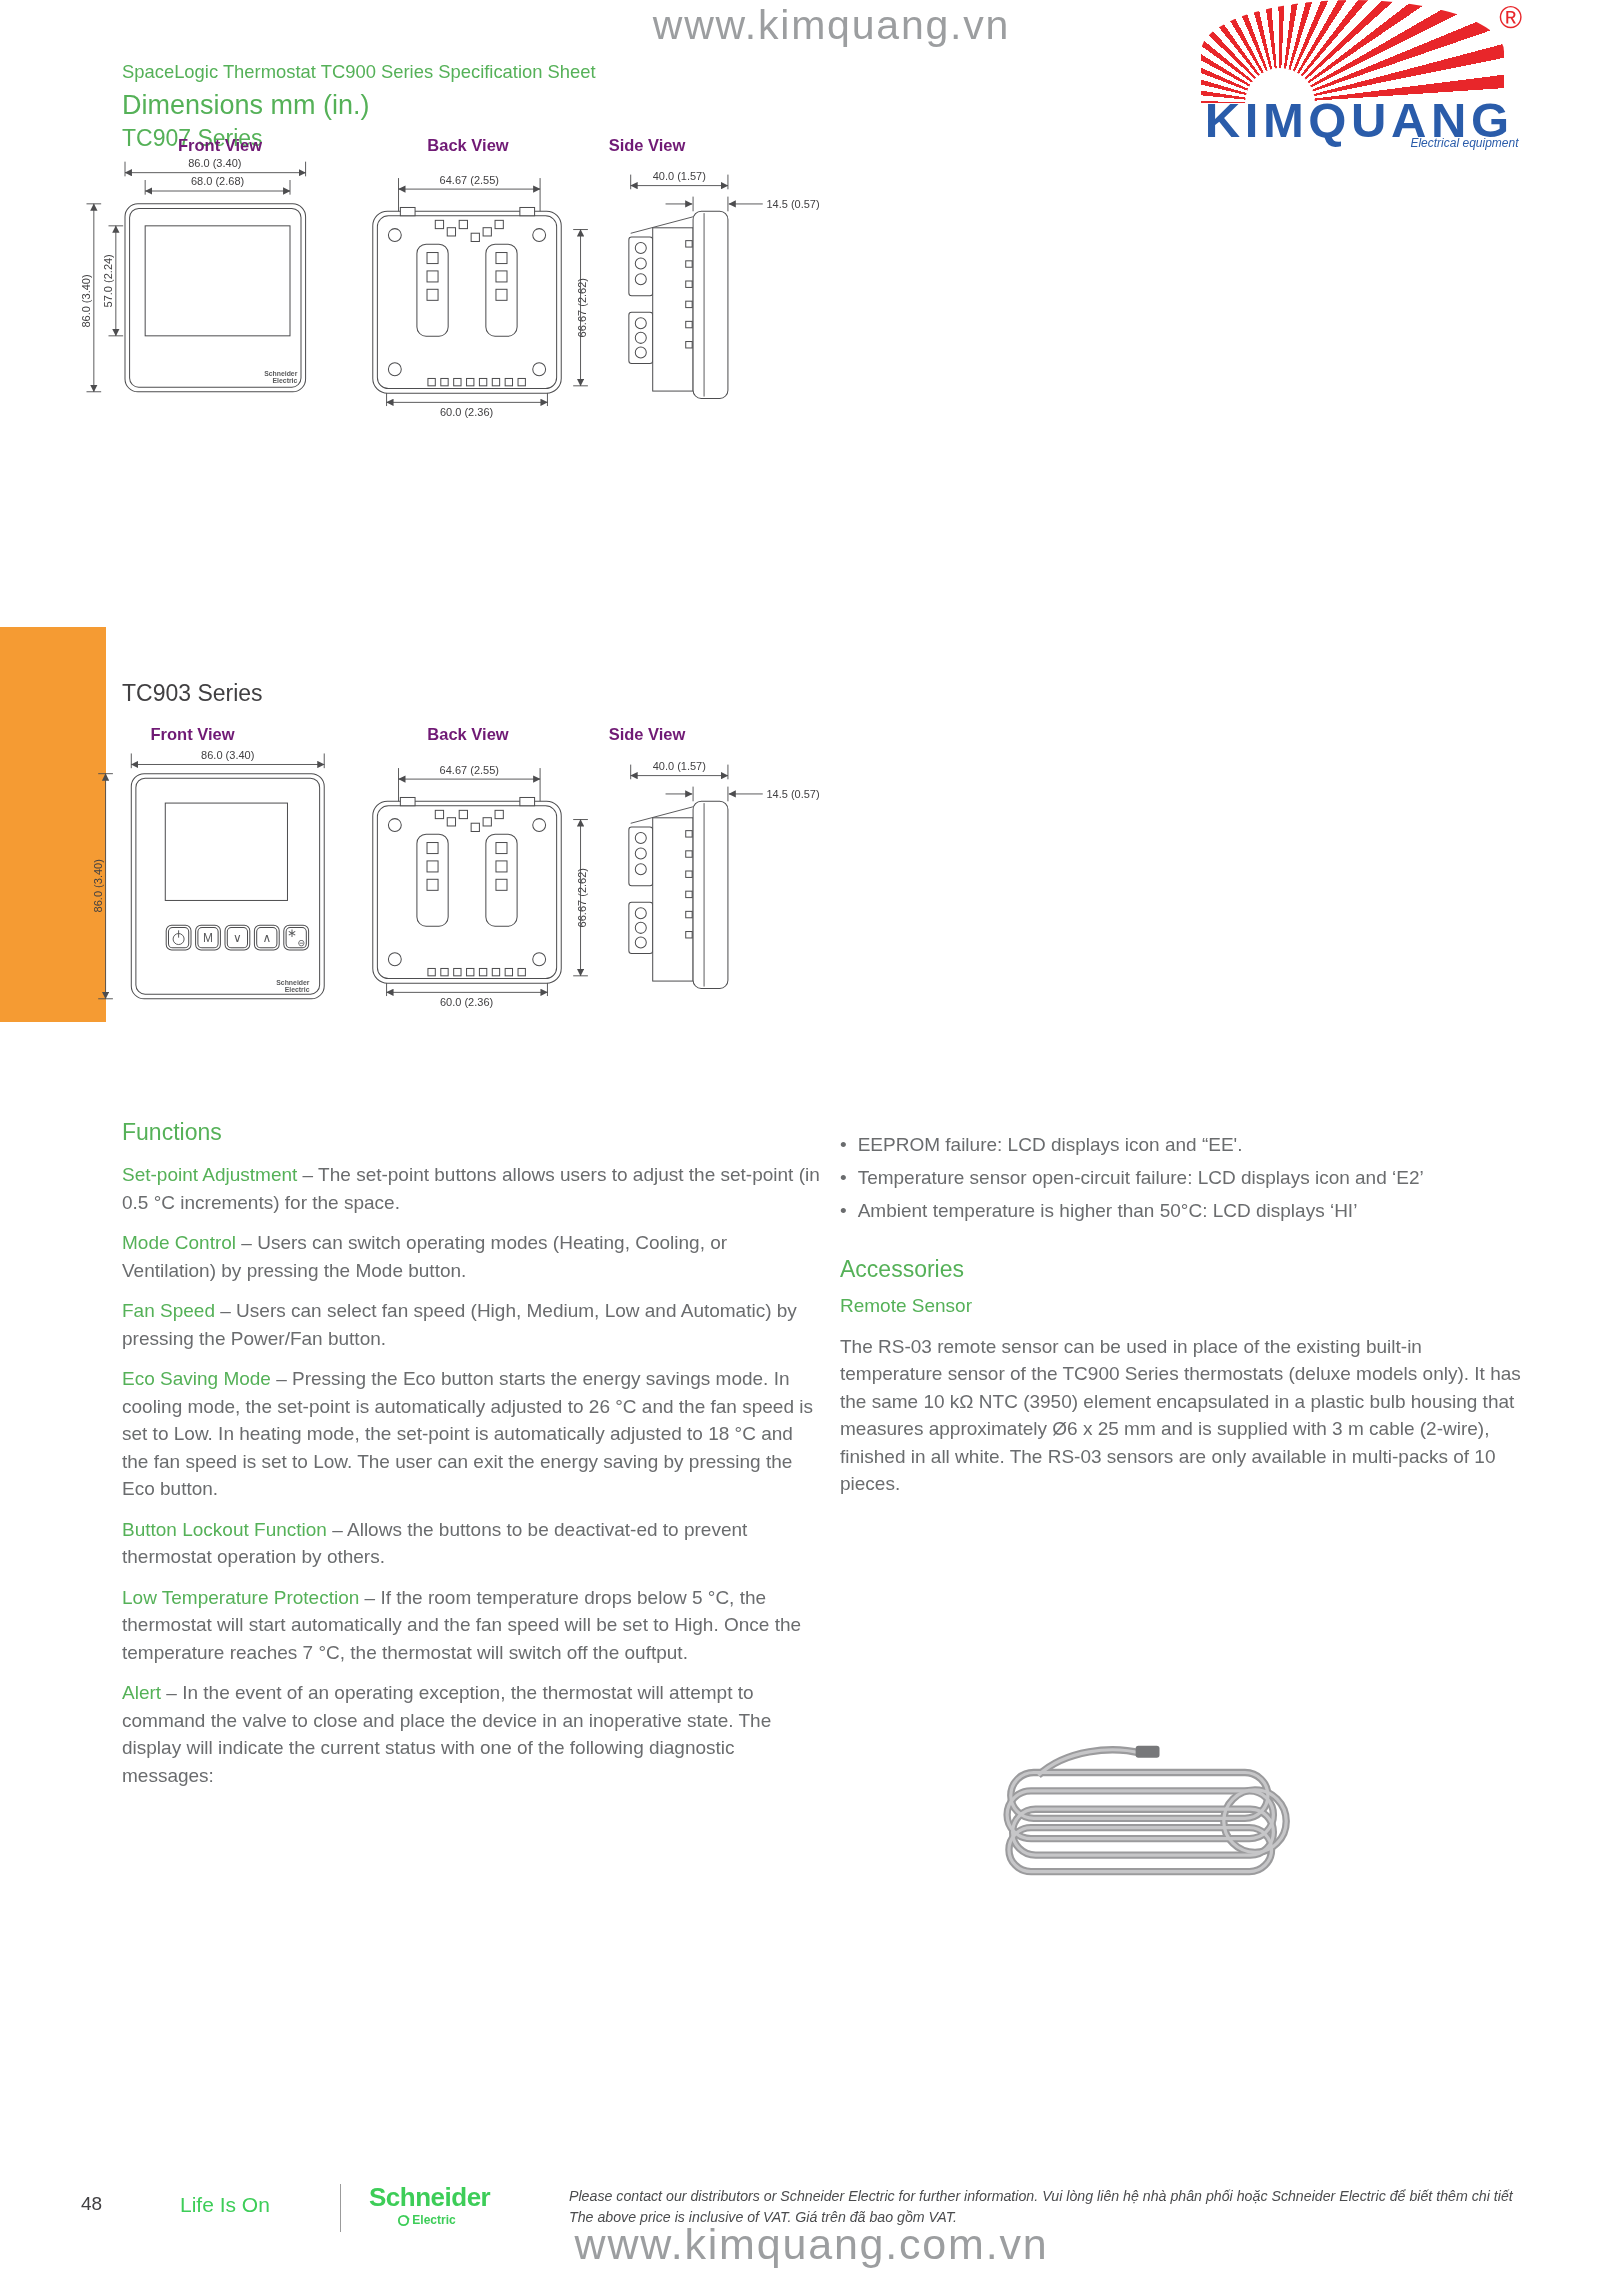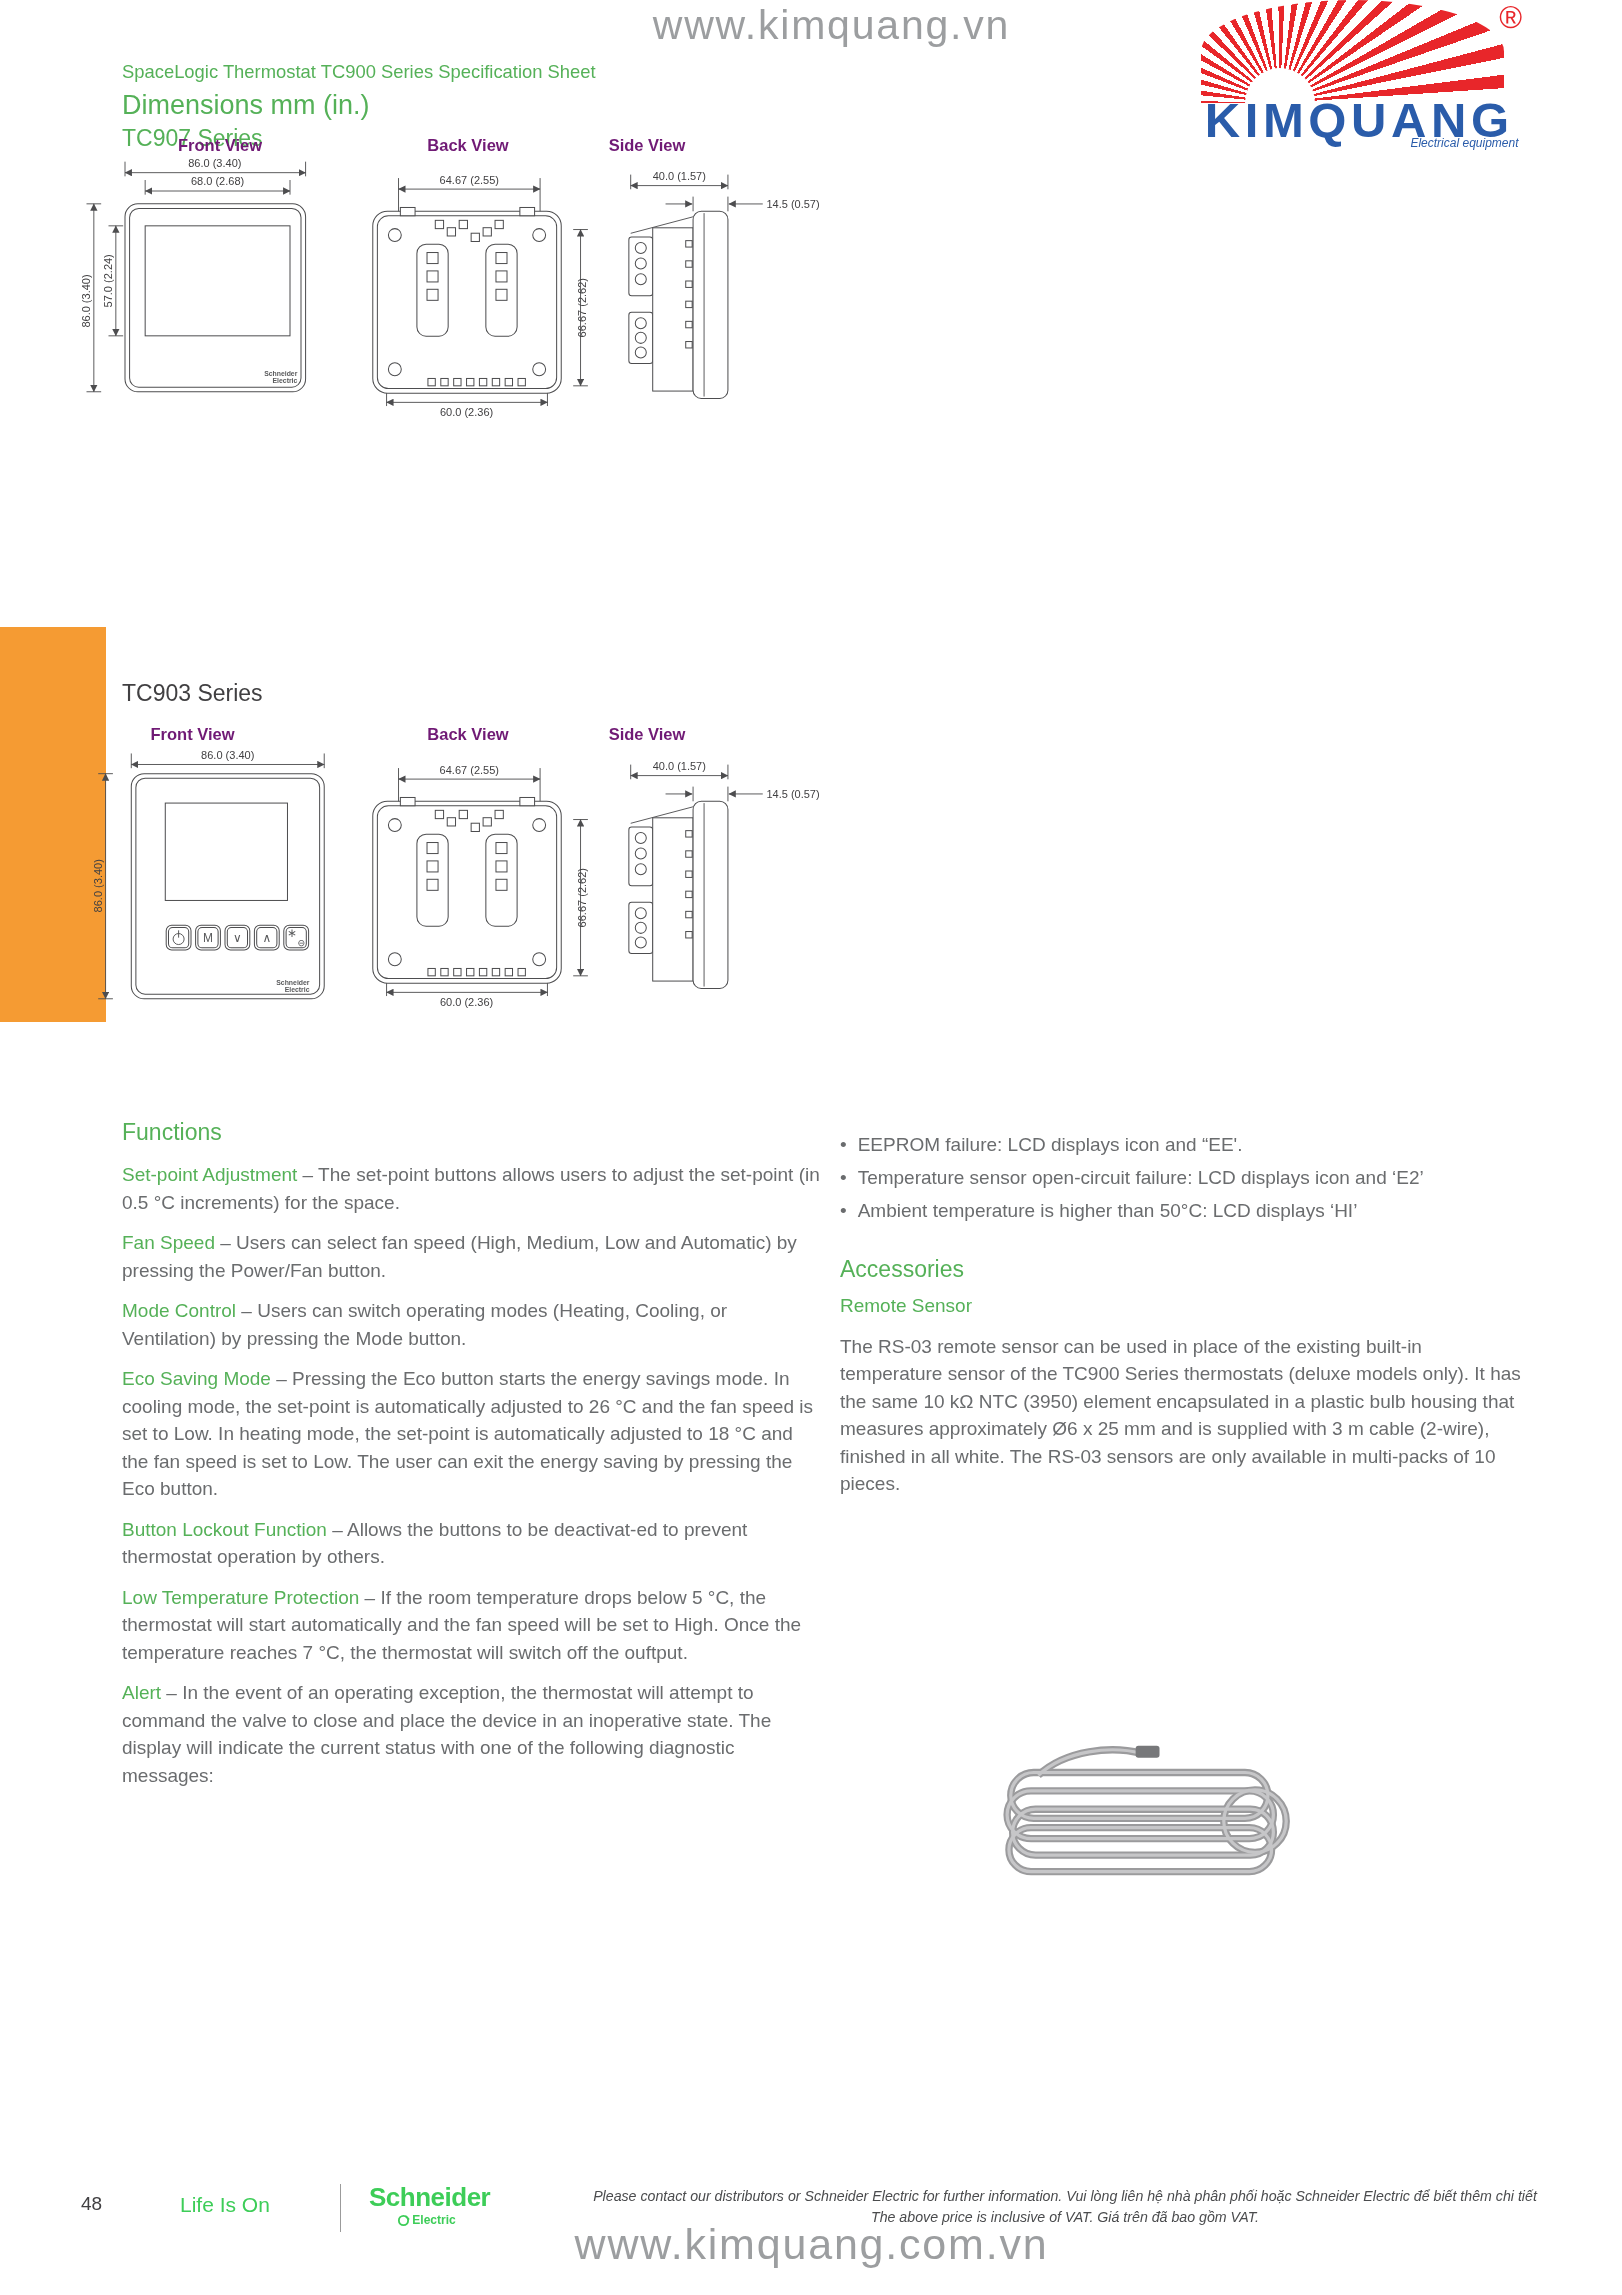--- a/index.html
+++ b/index.html
@@ -48,21 +48,21 @@
   .sub-h{font-size:19px;font-weight:normal;margin:0 0 13px 0;}
   .acc-body{margin:0;}
 
   
   .pg-num{left:81px;top:2193px;font-size:19px;color:#414042;}
   .lifeison{left:180px;top:2193px;font-size:21px;color:#3DCD58;}
   .fdiv{left:340px;top:2184px;width:0.9px;height:48px;background:#9B9B9B;}
   .schn{left:369px;top:2182px;color:#3DCD58;}
   .schn .l1{font-size:26px;font-weight:bold;letter-spacing:-0.5px;}
   .schn .l2{font-size:12px;font-weight:bold;margin-left:27.5px;display:flex;align-items:center;gap:2.8px;}
-  .fnotes{left:569px;right:62px;top:2186px;text-align:center;font-style:italic;
+  .fnotes{left:569px;right:62px;top:2186px;text-align:left;font-style:italic;
           font-size:14.2px;color:#4A4B4D;line-height:1.45;}
 </style>
 </head>
 <body>
 
 <div class="page">
 
   <div class="abs watermark wm-top">www.kimquang.vn</div>
 
   <div class="abs kq">
@@ -364,22 +364,22 @@
         <rect class="sh" x="112" y="180" width="7" height="7"></rect>
         <rect class="sh" x="112" y="202" width="7" height="7"></rect>
       <rect class="sh" x="120" y="60" width="38" height="204" rx="9"></rect>
       <line class="dl" x1="132" y1="62" x2="132" y2="262"></line>
     </g>
   </svg>
 
   <div class="abs func-col">
     <h2 class="green">Functions</h2>
     <p><span class="lead">Set-point Adjustment</span><span> – The set-point buttons allows users to adjust the set-point (in 0.5 °C increments) for the space.</span></p>
+    <p><span class="lead">Mode Control</span><span> – Users can switch operating modes (Heating, Cooling, or Ventilation) by pressing the Mode button.</span></p>
     <p><span class="lead">Fan Speed</span><span> – Users can select fan speed (High, Medium, Low and Automatic) by pressing the Power/Fan button.</span></p>
-    <p><span class="lead">Mode Control</span><span> – Users can switch operating modes (Heating, Cooling, or Ventilation) by pressing the Mode button.</span></p>
     <p><span class="lead">Eco Saving Mode</span><span> – Pressing the Eco button starts the energy savings mode. In cooling mode, the set-point is automatically adjusted to 26 °C and the fan speed is set to Low. In heating mode, the set-point is automatically adjusted to 18 °C and the fan speed is set to Low. The user can exit the energy saving by pressing the Eco button.</span></p>
     <p><span class="lead">Button Lockout Function</span><span> – Allows the buttons to be deactivat-ed to prevent thermostat operation by others.</span></p>
     <p><span class="lead">Low Temperature Protection</span><span> – If the room temperature drops below 5 °C, the thermostat will start automatically and the fan speed will be set to High. Once the temperature reaches 7 °C, the thermostat will switch off the ouftput.</span></p>
     <p><span class="lead">Alert</span><span> – In the event of an operating exception, the thermostat will attempt to command the valve to close and place the device in an inoperative state. The display will indicate the current status with one of the following diagnostic messages:</span></p>
   </div>
 
   <div class="abs right-col">
     <p class="bullet-item"><span class="b">•</span><span>EEPROM failure: LCD displays icon and “EE'.</span></p>
     <p class="bullet-item"><span class="b">•</span><span>Temperature sensor open-circuit failure: LCD displays icon and ‘E2’</span></p>
     <p class="bullet-item"><span class="b">•</span><span>Ambient temperature is higher than 50°C: LCD displays ‘HI’</span></p>

